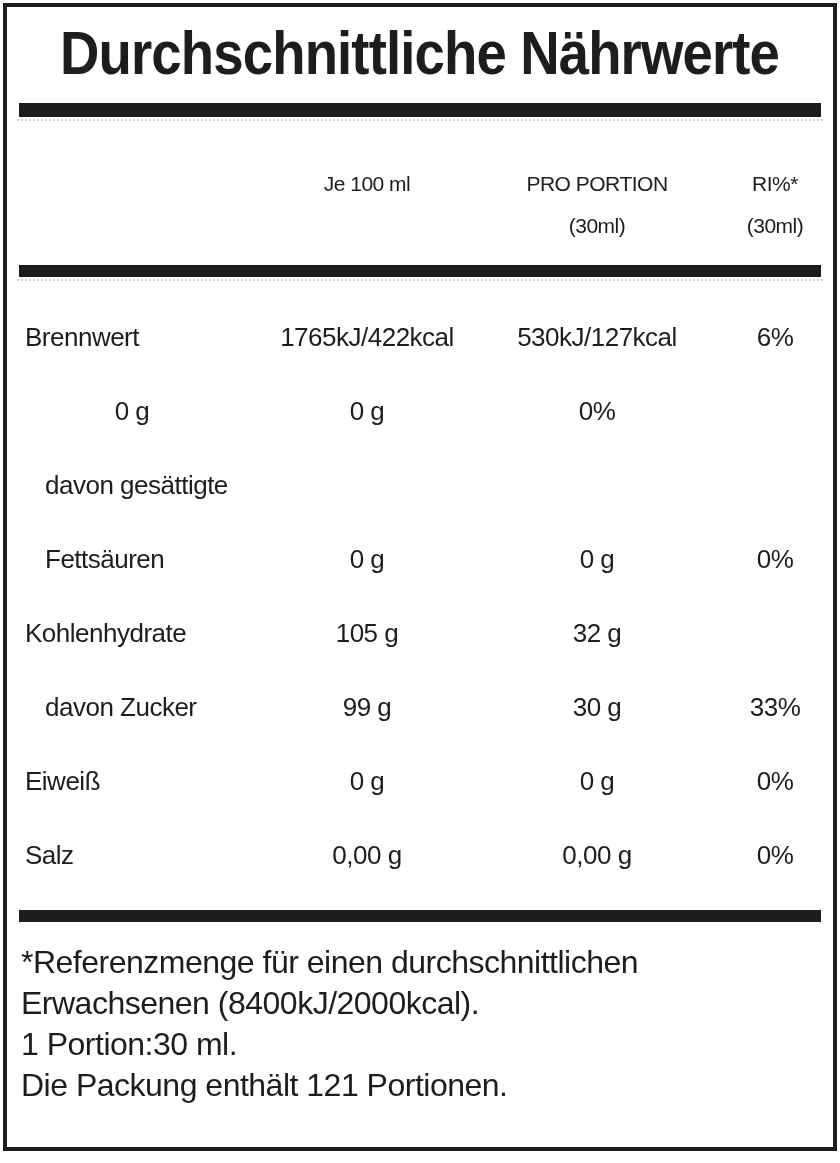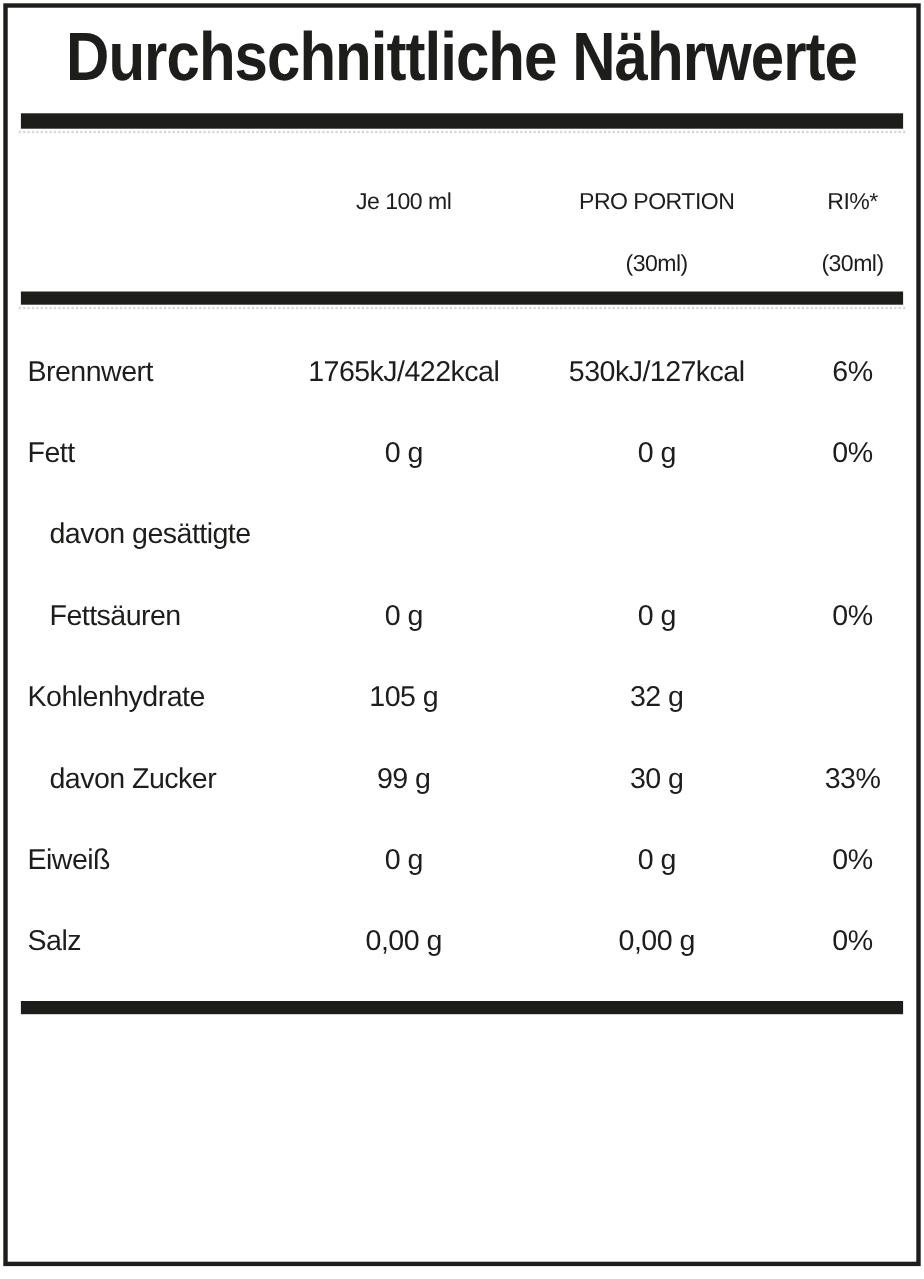--- a/index.html
+++ b/index.html
@@ -51,21 +51,21 @@
     height: 143px;
     box-sizing: border-box;
     padding-top: 44px;
   }
   .hcell {
     text-align: center;
     font-size: 21px;
     line-height: 36px;
     letter-spacing: -0.5px;
   }
-  .hline2 { margin-top: 20px; }
+  .hline2 { margin-top: 6px; }
   
   .rows-block { padding: 18px 0; }
   .nrow { height: 74px; align-items: center; }
   .cell { font-size: 26px; letter-spacing: -0.5px; }
   .cell.name { padding-left: 18px; text-align: left; white-space: nowrap; }
   .nrow.indent .cell.name { padding-left: 38px; }
   .cell.val { text-align: center; }
   
   .footer-block {
     padding: 20px 0 0 14px;
@@ -110,21 +110,20 @@
   <div class="rows-block">
 
     <div class="nrow grid">
       <div class="cell name">Brennwert</div>
       <div class="cell val">1765kJ/422kcal</div>
       <div class="cell val">530kJ/127kcal</div>
       <div class="cell val">6%</div>
     </div>
 
     <div class="nrow grid">
-      <div class="cell name">Fett</div>
       <div class="cell val">0 g</div>
       <div class="cell val">0 g</div>
       <div class="cell val">0%</div>
     </div>
 
     <div class="nrow grid indent">
       <div class="cell name">davon gesättigte</div>
       <div class="cell val"></div>
       <div class="cell val"></div>
       <div class="cell val"></div>
@@ -161,14 +160,20 @@
       <div class="cell name">Salz</div>
       <div class="cell val">0,00 g</div>
       <div class="cell val">0,00 g</div>
       <div class="cell val">0%</div>
     </div>
 
   </div>
 
   <div class="bar b3"></div>
 
+  <div class="footer-block">
+    <div class="fline">*Referenzmenge für einen durchschnittlichen</div>
+    <div class="fline">Erwachsenen (8400kJ/2000kcal).</div>
+    <div class="fline">1 Portion:30 ml.</div>
+    <div class="fline">Die Packung enthält 121 Portionen.</div>
+  </div>
 
 </div>
 
 </body></html>

